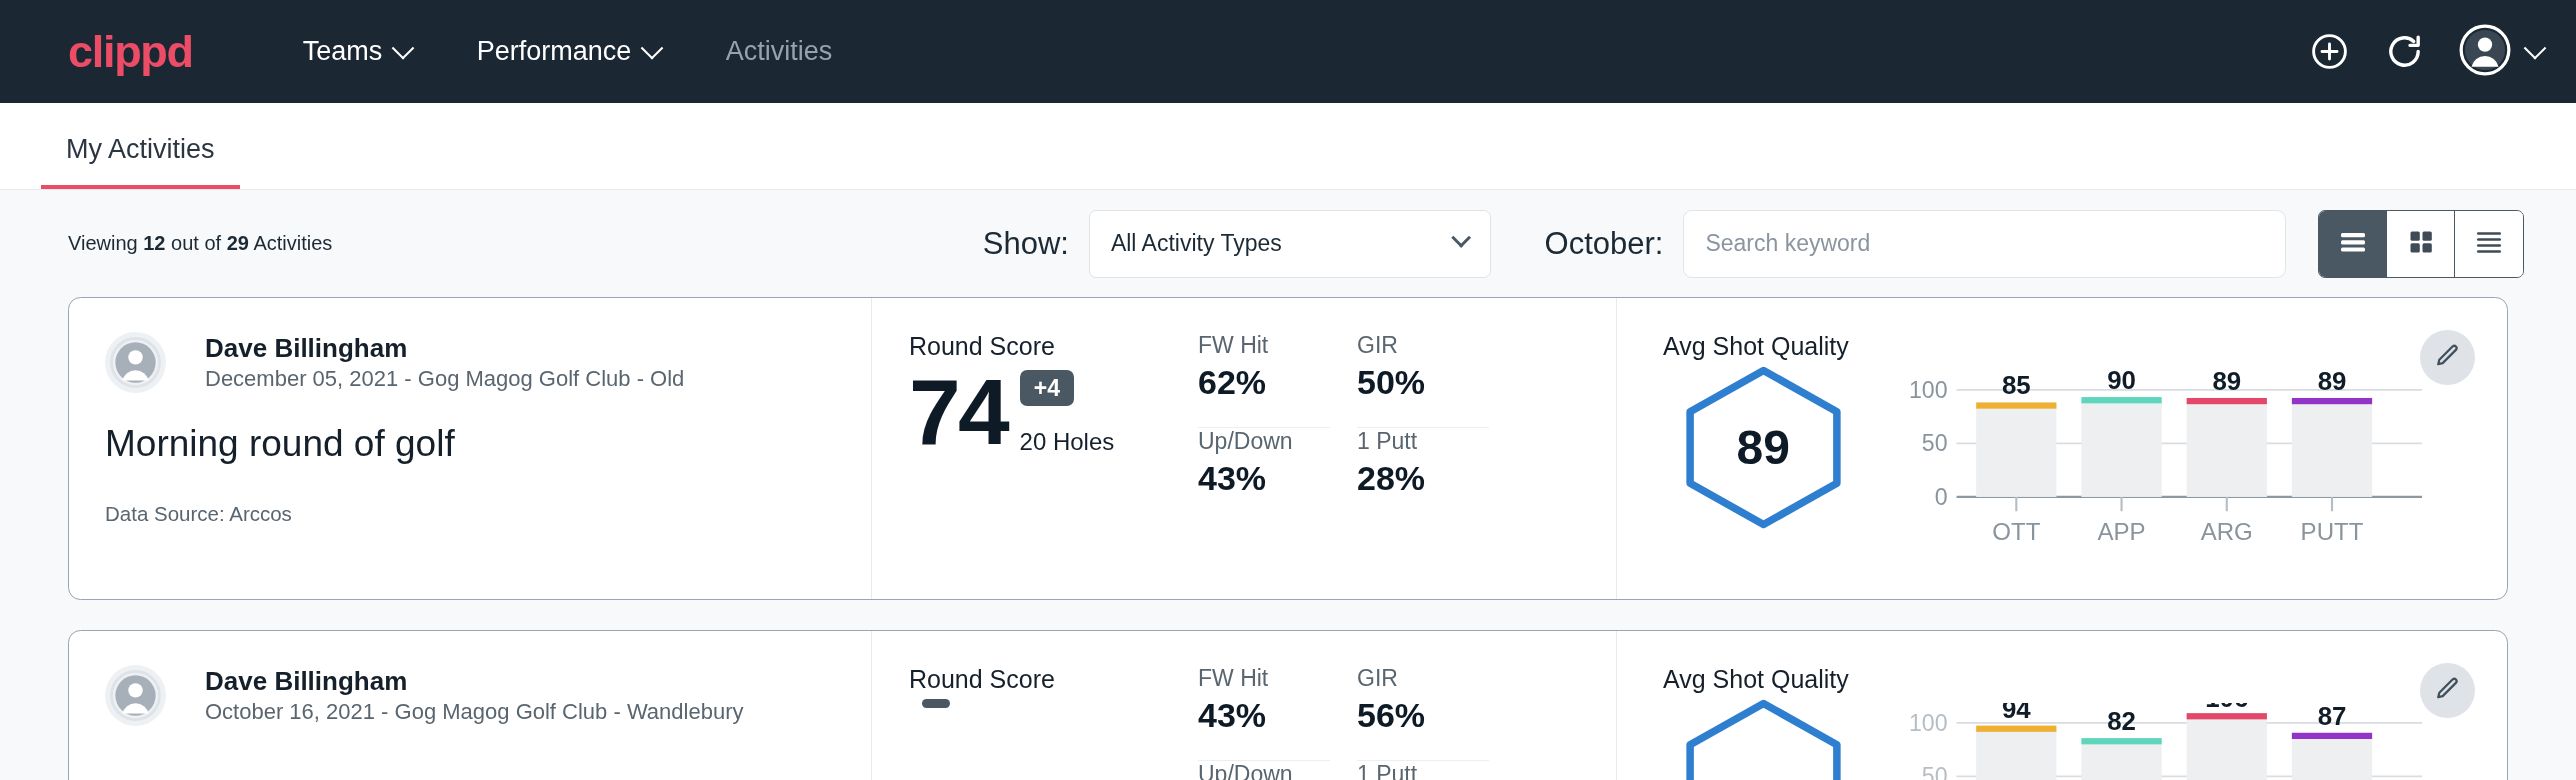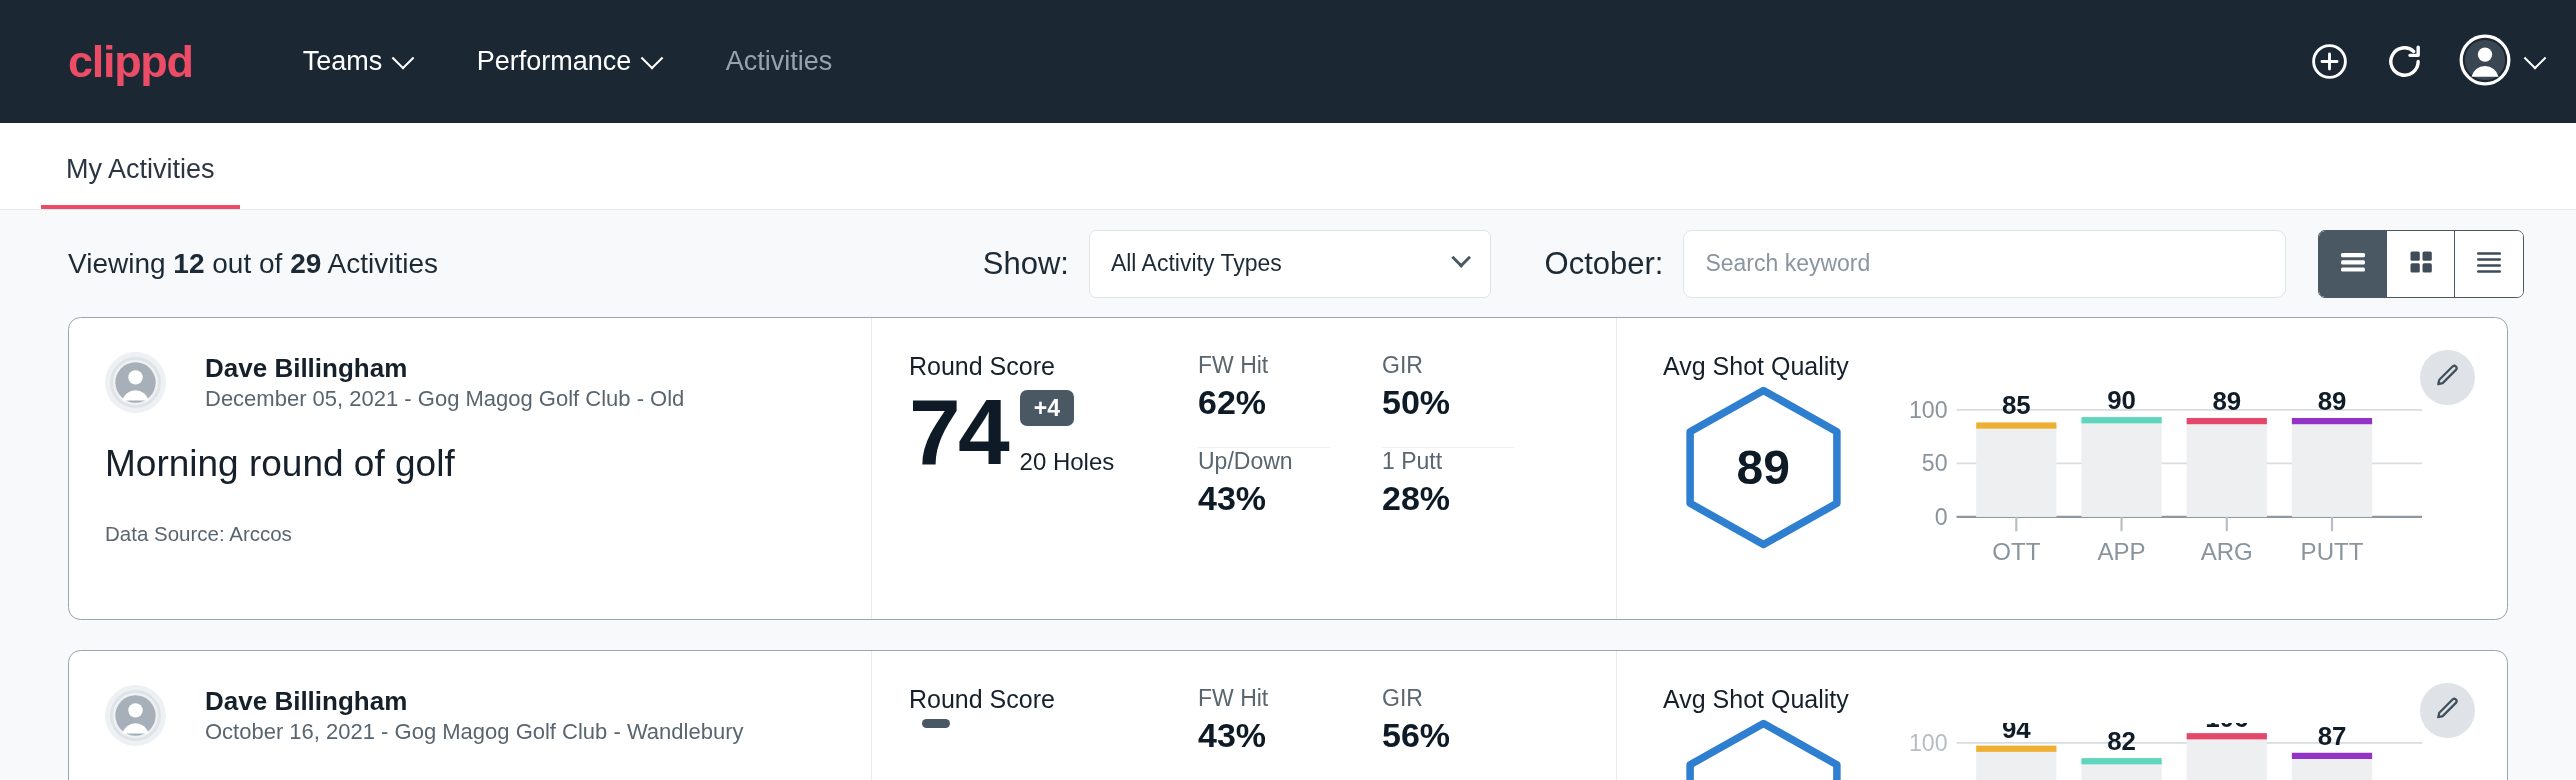--- a/index.html
+++ b/index.html
@@ -7,21 +7,21 @@
     width: 2576px;
     height: 780px;
     overflow: hidden;
     background: #ffffff;
     font-family: "Liberation Sans", sans-serif;
     -webkit-font-smoothing: antialiased;
   }
 
   
   .topnav {
-    height: 123px;
+    height: 103px;
     background: #1b2732;
     display: flex;
     align-items: center;
     padding: 0 33px 0 68px;
   }
   .logo {
     font-size: 45px;
     font-weight: 700;
     color: #ed4c67;
     letter-spacing: -1.3px;
@@ -74,21 +74,21 @@
   .tab.active { border-bottom-color: #ed4c67; color: #2b3642; }
 
   
   .toolbar {
     height: 107px;
     background: #f7f9fb;
     display: flex;
     align-items: center;
     padding: 0 52px 0 68px;
   }
-  .viewing { font-size: 28px; color: #1c2a36; }
+  .viewing { font-size: 20px; color: #1c2a36; }
   .viewing b { font-weight: 700; }
   .toolbar-right {
     margin-left: auto;
     display: flex;
     align-items: center;
     gap: 0;
   }
   .tb-label { font-size: 31px; color: #1c2a36; margin-right: 19.6px; }
   .select {
     width: 402px; height: 68px;
@@ -188,21 +188,21 @@
     align-self: flex-start;
   }
   .holes { font-size: 24px; color: #16202b; }
 
   .col-stats {
     width: 437px;
     padding: 34px 16px 0 18px;
     display: grid;
     grid-template-columns: 132px 132px;
     grid-template-rows: 96px auto;
-    column-gap: 52px;
+    column-gap: 27px;
     border-right: 1.8px solid #e8ebee;
     align-content: start;
   }
   .statcell { }
   .statcell.topcell { border-bottom: 1.8px solid #eceff2; padding-bottom: 14.3px; }
   .stat-l { font-size: 23px; color: #59656f; }
   .stat-v { font-size: 34px; font-weight: 700; color: #0e1b27; margin-top: 3.6px; }
 
   .col-quality { flex: 1; padding: 34px 0 0 46px; display: flex; flex-direction: column; }
   .quality-body { display: flex; align-items: flex-start; margin-top: 3.6px; }

